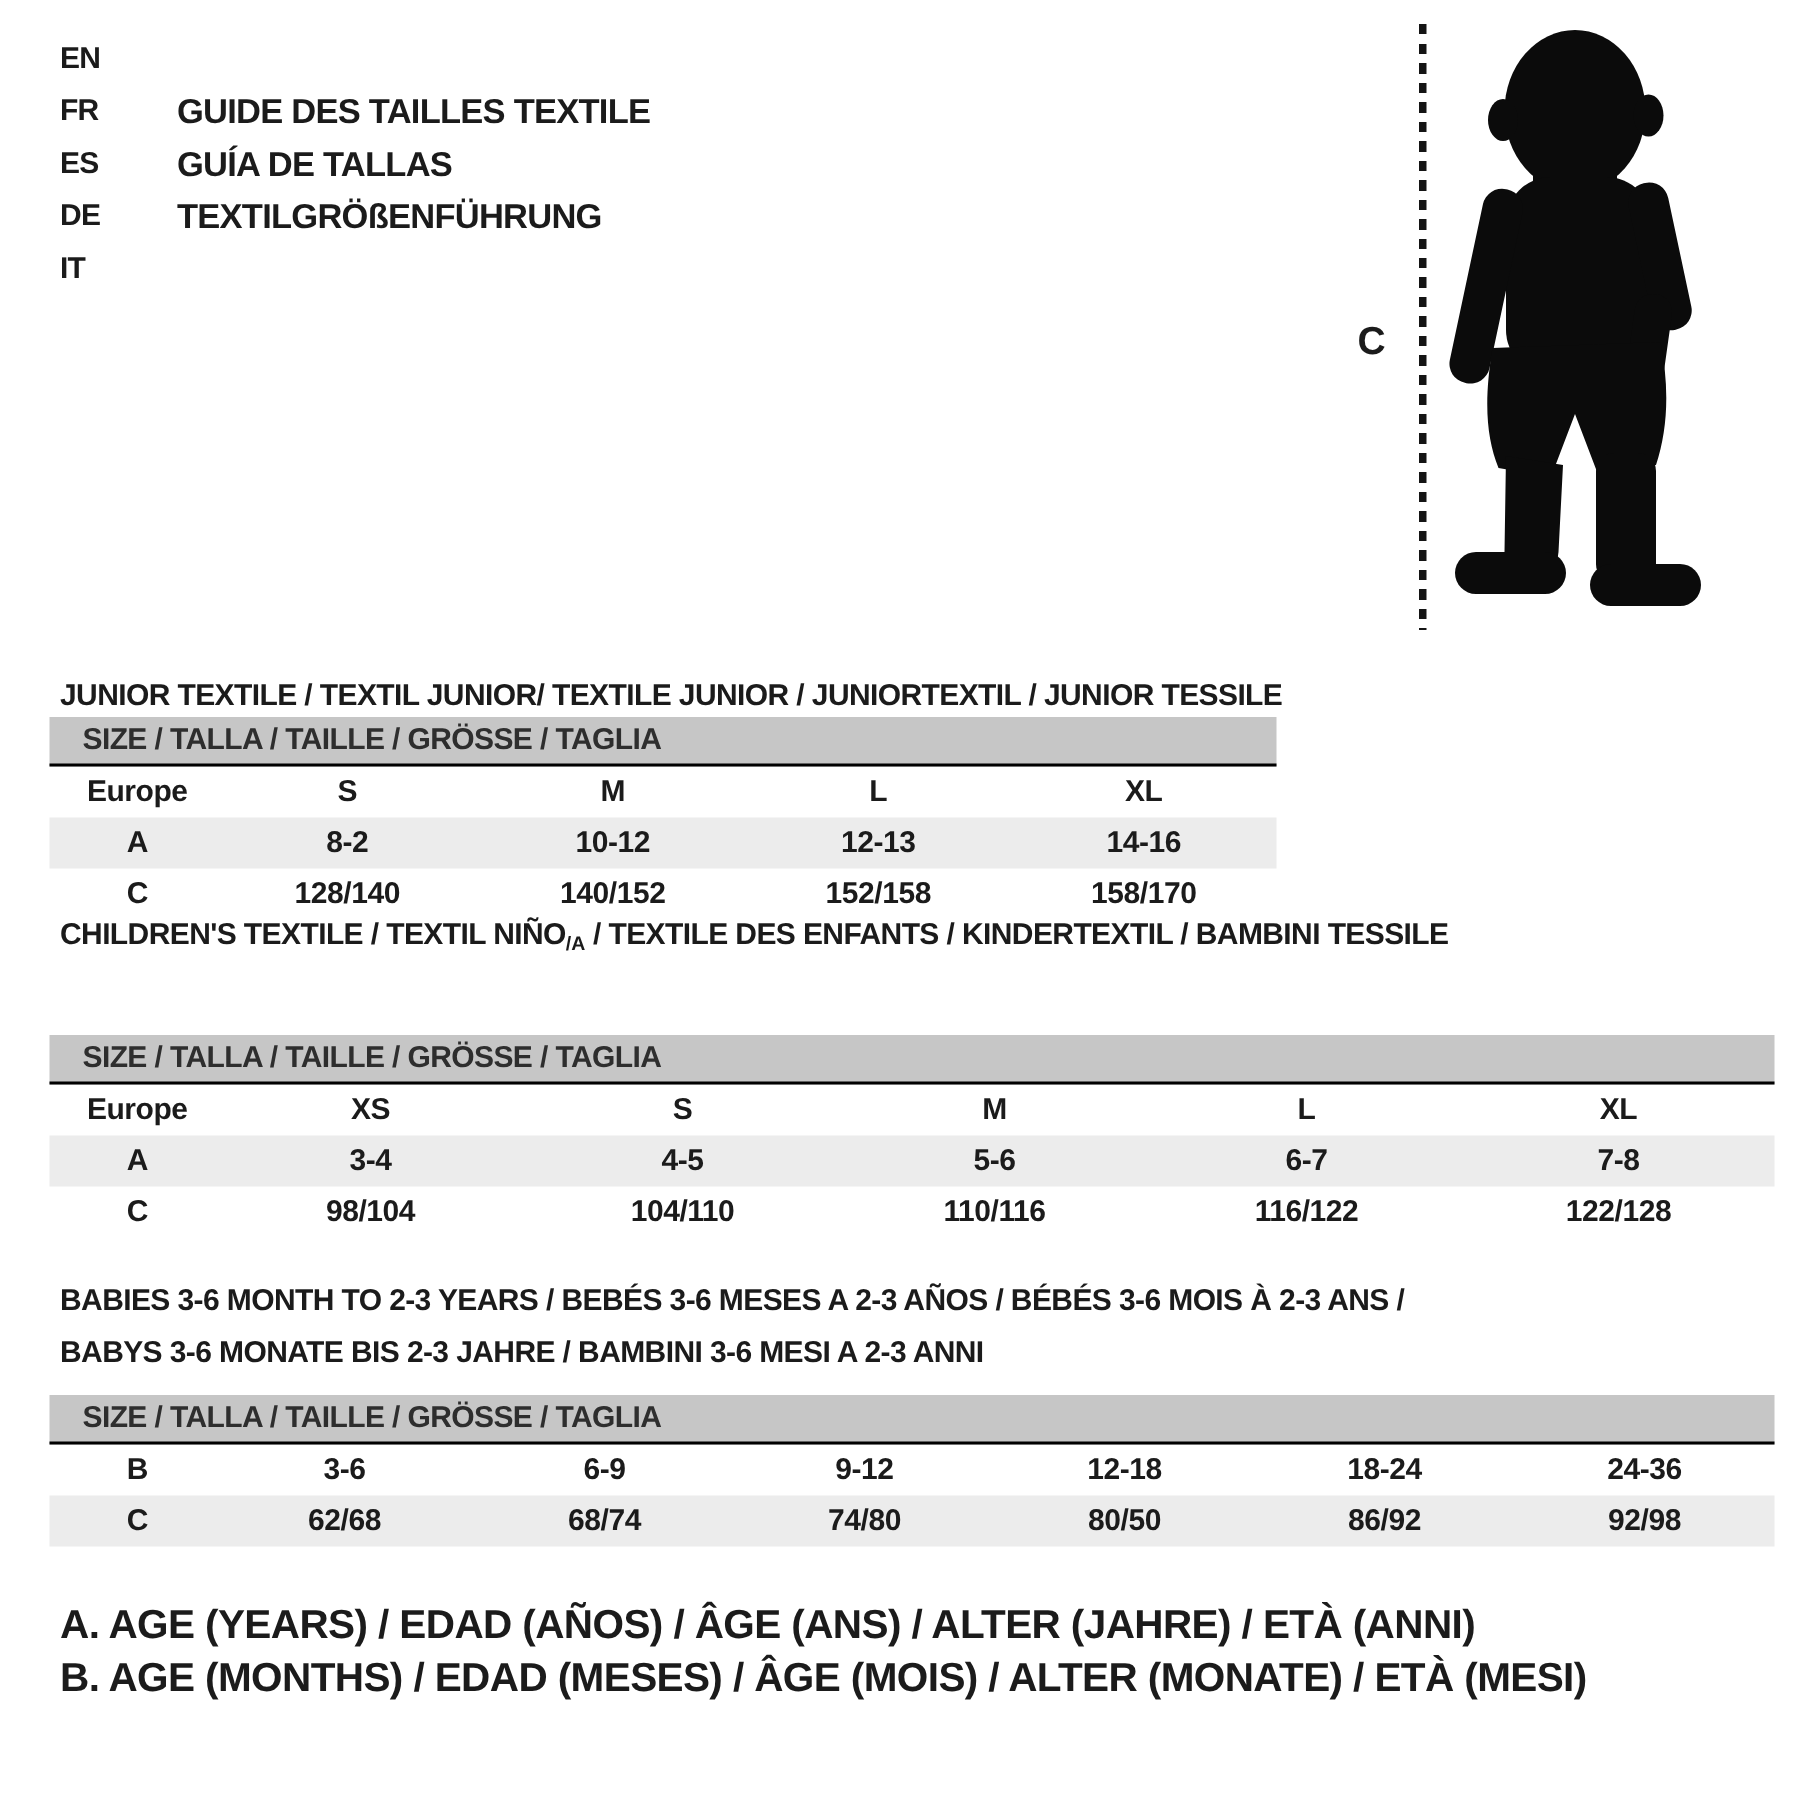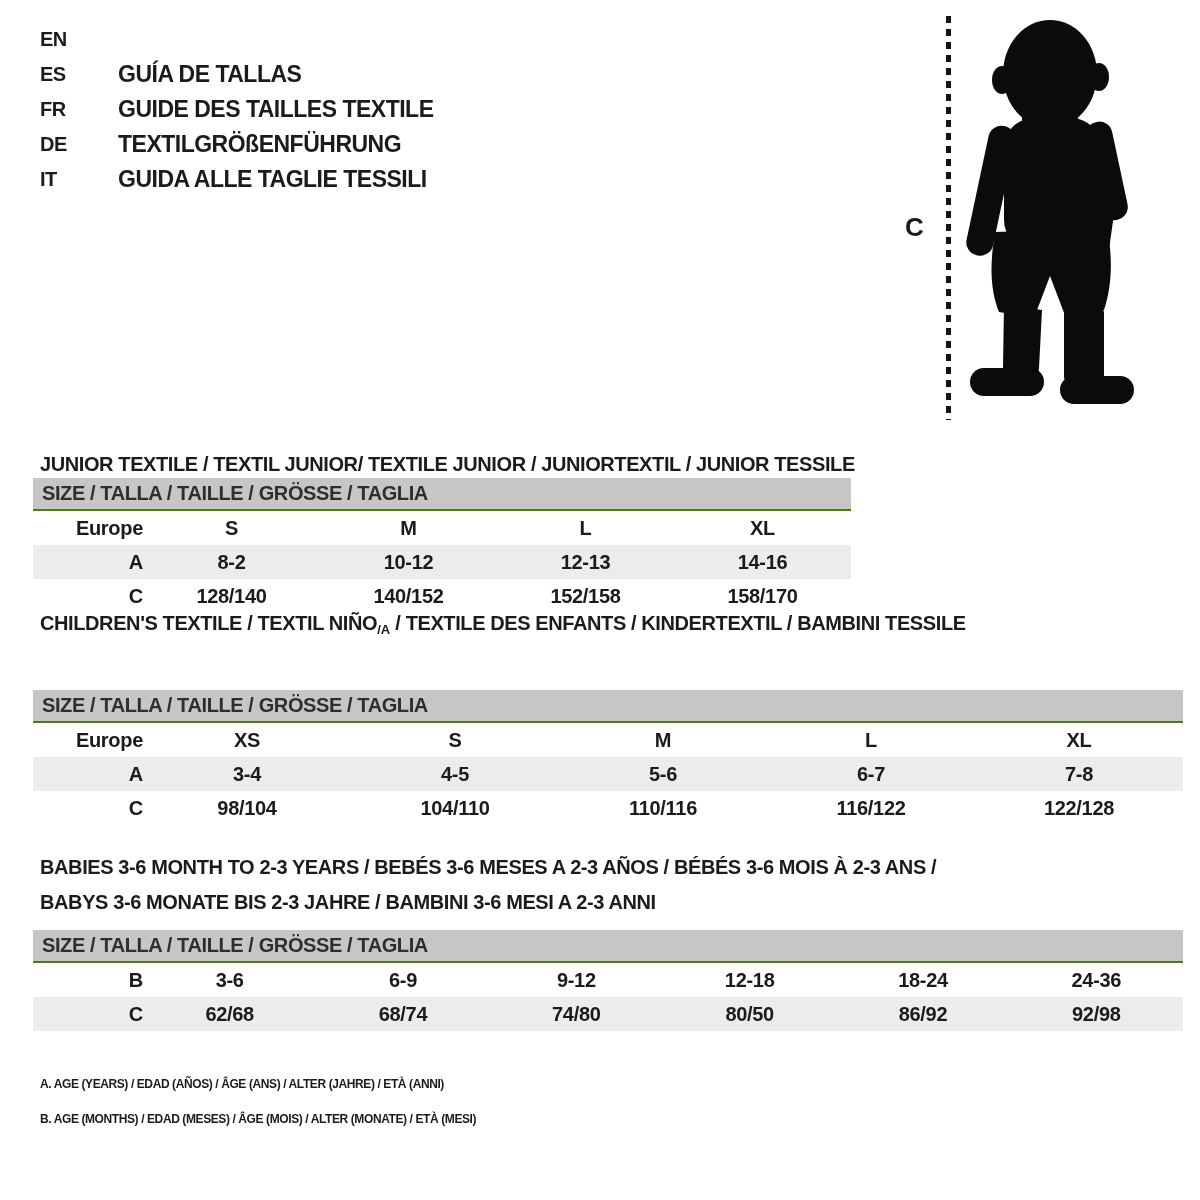--- a/index.html
+++ b/index.html
@@ -34,60 +34,59 @@
   .t-babies1  { left: 40px; top: 856px; }
   .t-babies2  { left: 40px; top: 891px; }
   .subsc { font-size: 13px; vertical-align: -4px; letter-spacing: 0; }
 
   
   .table { left: 33px; }
   .junior-table   { top: 478px; width: 818px; }
   .children-table { top: 690px; width: 1150px; }
   .babies-table   { top: 930px; width: 1150px; }
   .band {
-    height: 31px; background: #c6c6c6; border-bottom: 2px solid #4d7c0f;
-    display: flex; align-items: center; padding-left: 9px;
+    height: 31px; background: #c6c6c6; border-bottom: 2px solid #000000;
+    display: flex; align-items: center; padding-left: 22px;
     font-size: 20px; letter-spacing: -0.4px; color: #2e2e2e;
   }
   .t-row { display: grid; height: 34px; align-items: center; font-size: 20px; letter-spacing: -0.3px; }
   .cols4 { grid-template-columns: 110px repeat(4, 1fr); }
   .cols5 { grid-template-columns: 110px repeat(5, 1fr); }
   .cols6 { grid-template-columns: 110px repeat(6, 1fr); }
-  .t-row .lbl { padding-left: 7px; text-align: right; }
+  .t-row .lbl { padding-left: 7px; text-align: center; }
   .t-row .cell { text-align: center; }
   .alt { background: #ececec; }
 
   
   .legend { left: 40px; top: 1066px; }
-  .legend-line { height: 35px; display: flex; align-items: center; font-size: 12px; letter-spacing: -0.4px; }
+  .legend-line { height: 35px; display: flex; align-items: center; font-size: 27px; letter-spacing: -0.4px; }
 </style>
 </head>
 <body>
 
 <div>
 
   <div class="abs lang-list">
     <div class="lang-row">
       <span class="lang-code">EN</span>
     </div>
     <div class="lang-row">
+      <span class="lang-code">FR</span>
+      <span class="lang-title">GUIDE DES TAILLES TEXTILE</span>
+    </div>
+    <div class="lang-row">
       <span class="lang-code">ES</span>
       <span class="lang-title">GUÍA DE TALLAS</span>
-    </div>
-    <div class="lang-row">
-      <span class="lang-code">FR</span>
-      <span class="lang-title">GUIDE DES TAILLES TEXTILE</span>
     </div>
     <div class="lang-row">
       <span class="lang-code">DE</span>
       <span class="lang-title">TEXTILGRÖßENFÜHRUNG</span>
     </div>
     <div class="lang-row">
       <span class="lang-code">IT</span>
-      <span class="lang-title">GUIDA ALLE TAGLIE TESSILI</span>
     </div>
   </div>
 
   <div class="abs measure-label">C</div>
   <div class="abs dash-line"></div>
   <svg class="abs baby-svg" width="178" height="404" viewBox="0 0 178 404" xmlns="http://www.w3.org/2000/svg">
     <ellipse cx="88" cy="58" rx="47" ry="54"></ellipse>
     <ellipse cx="40" cy="64" rx="10" ry="14"></ellipse>
     <ellipse cx="137" cy="61" rx="10" ry="14"></ellipse>
     <rect x="60" y="92" width="56" height="30"></rect>

